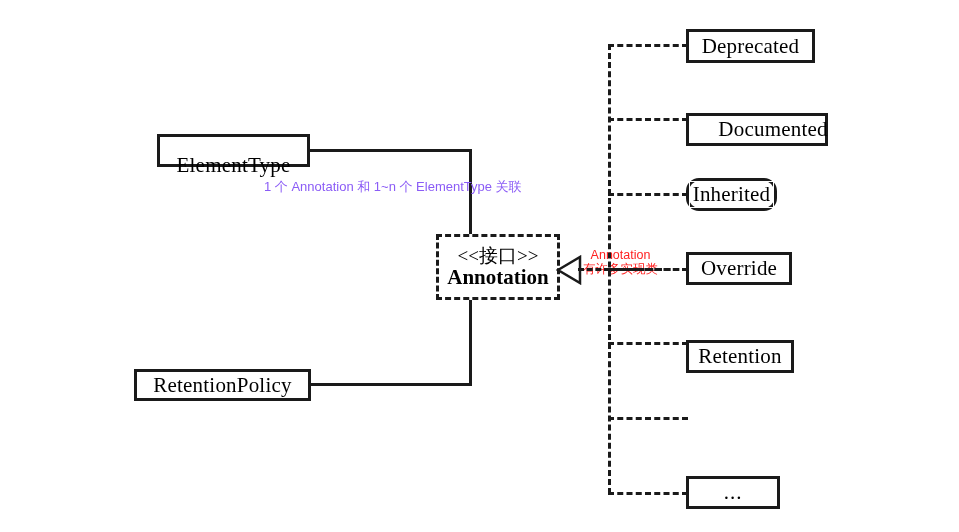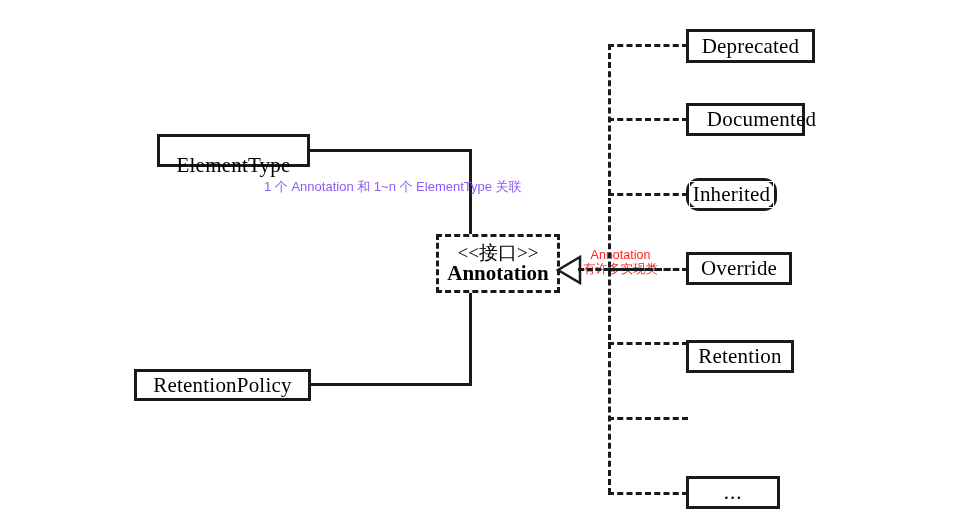--- a/index.html
+++ b/index.html
@@ -140,21 +140,21 @@
   <div class="cls-box" style="left:134px; top:369px; width:177px; height:32px;">
     <div class="inner">
       <span class="cls-label" style="font-size:21px;">RetentionPolicy</span>
     </div>
   </div>
 
   <div class="seg-h" style="left:310px; top:383px; width:162px;"></div>
   <div class="seg-v" style="left:469px; top:293px; height:93px;"></div>
 
 
-  <div class="iface-box" style="left:436px; top:234px; width:124px; height:59px;">
+  <div class="iface-box" style="left:436px; top:234px; width:124px; height:66px;">
     <span class="iface-stereo">&lt;&lt;接口&gt;&gt;</span>
     <span class="iface-name">Annotation</span>
   </div>
 
   <svg class="arrowhead" style="left:556px; top:255px;" width="26" height="30" viewBox="0 0 26 30">
     <polygon points="2,15 24,2 24,28" fill="#ffffff" stroke="#1a1a1a" stroke-width="2.5" stroke-linejoin="miter"></polygon>
   </svg>
 
   <div class="note-small" style="left:583px; top:248px;">
     <div>Annotation</div>
@@ -166,21 +166,21 @@
   <div class="dash-v" style="left:608px; top:44px; height:450px;"></div>
 
   <div class="dash-h" style="left:608px; top:44px; width:80px;"></div>
   <div class="cls-box" style="left:686px; top:29px; width:129px; height:34px;">
     <div class="inner">
       <span class="cls-label" style="font-size:21px;">Deprecated</span>
     </div>
   </div>
 
   <div class="dash-h" style="left:608px; top:118px; width:80px;"></div>
-  <div class="cls-box" style="left:686px; top:103px; width:119px; height:33px;padding-left:32px;">
+  <div class="cls-box" style="left:686px; top:113px; width:142px; height:33px;padding-left:32px;">
     <div class="inner">
       <span class="cls-label" style="font-size:21px;">Documented</span>
     </div>
   </div>
 
   <div class="dash-h" style="left:608px; top:193px; width:80px;"></div>
   <div class="cls-box" style="left:686px; top:178px; width:91px; height:33px;border-radius:13px;">
     <div class="inner">
       <span class="cls-label" style="font-size:21px;">Inherited</span>
     </div>

